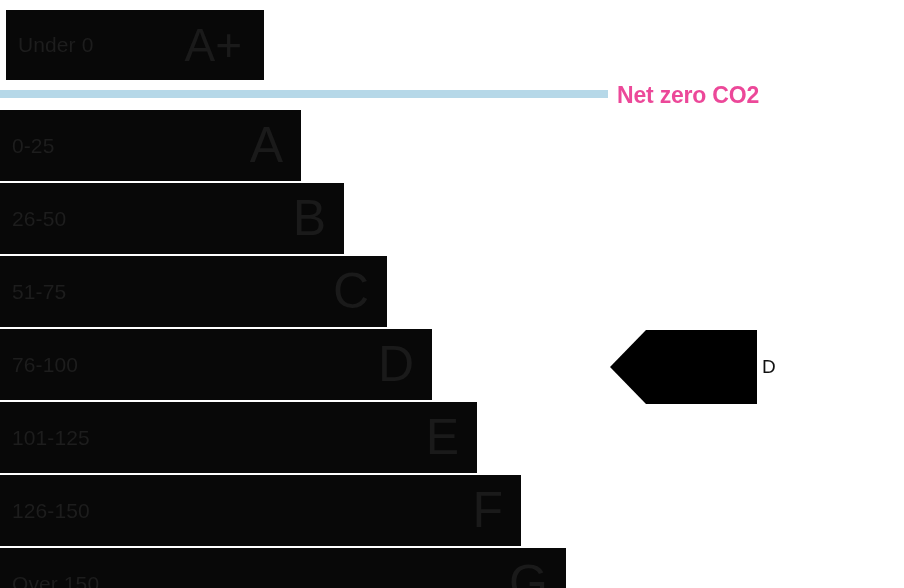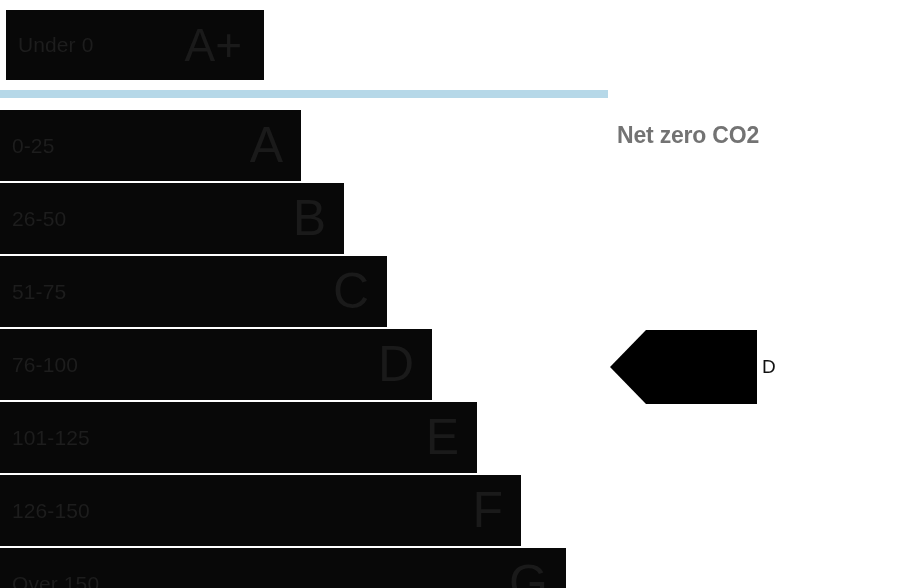--- a/index.html
+++ b/index.html
@@ -59,24 +59,23 @@
     top: 90px;
     height: 8px;
     background: #b6d8e8;
   }
   .netzero-label {
     position: absolute;
     left: 617px;
     top: 82px;
     font-size: 23px;
     font-weight: 700;
-    color: #737373;
+    color: #ec4899;
     white-space: nowrap;
     letter-spacing: -0.2px;
-    margin-top: 40px;
   }
 
   
   .bars {
     position: absolute;
     left: 0;
     top: 110px;
     width: 904px;
   }
   .bar-row {

